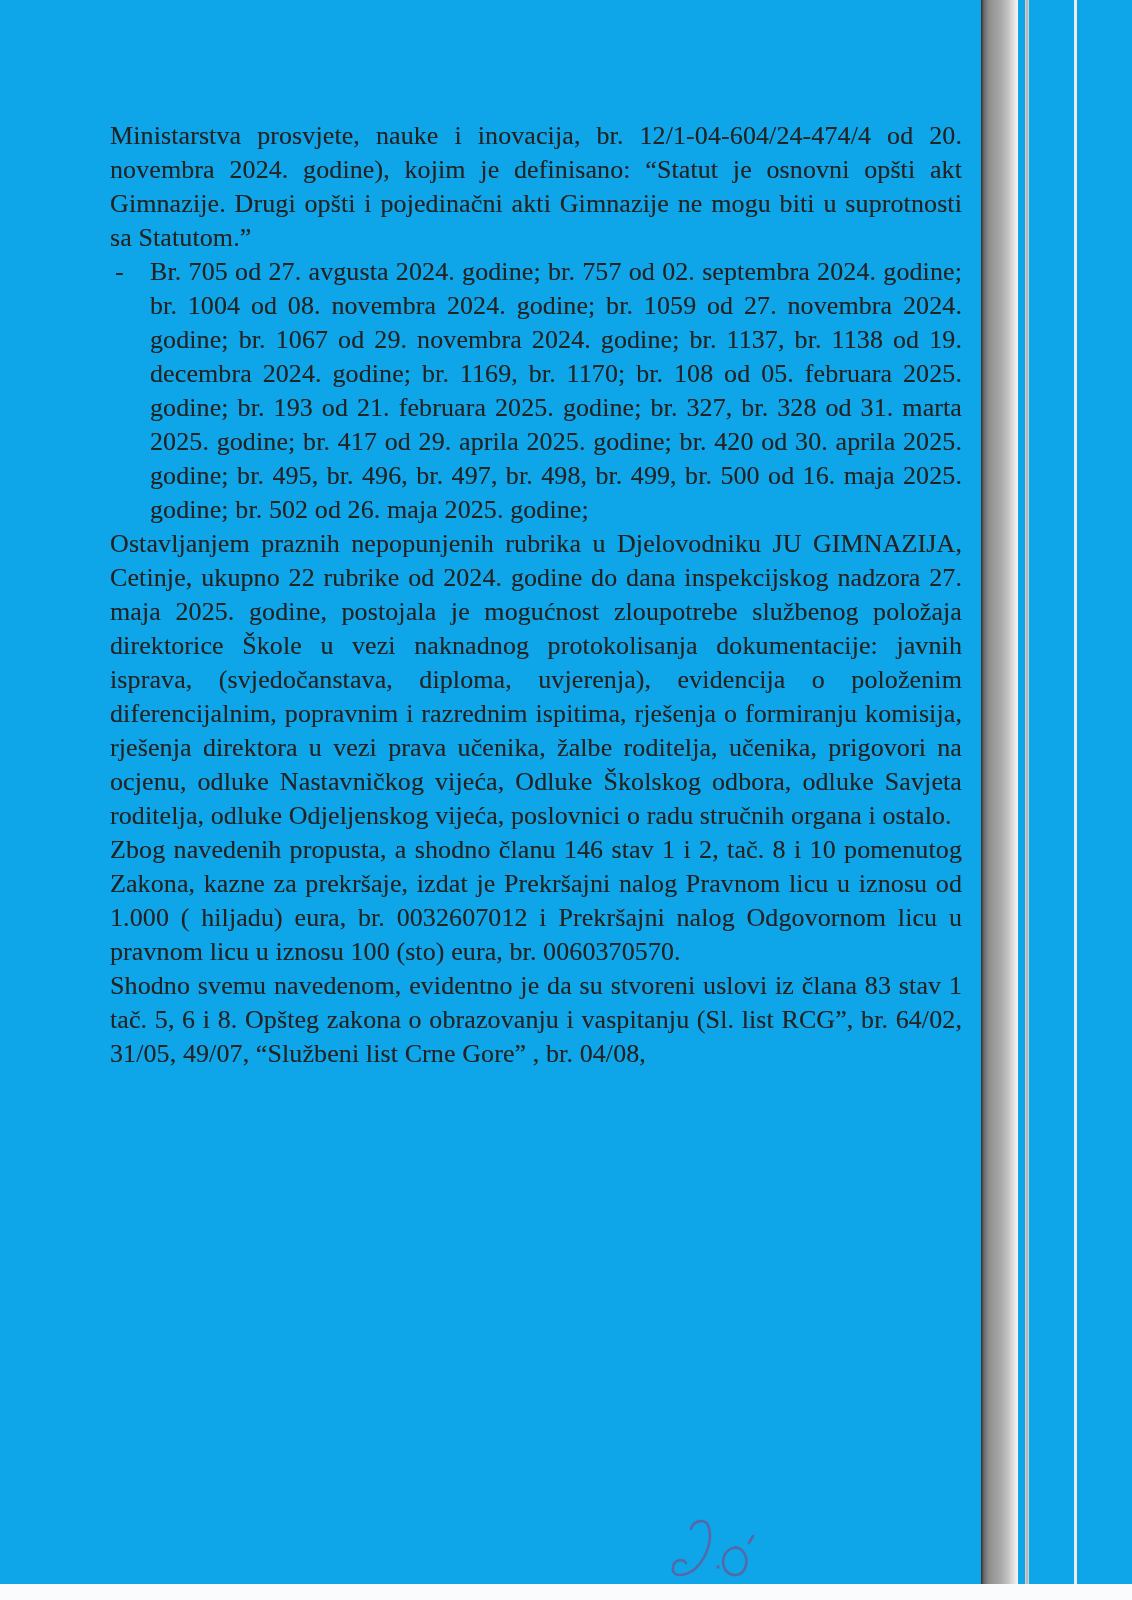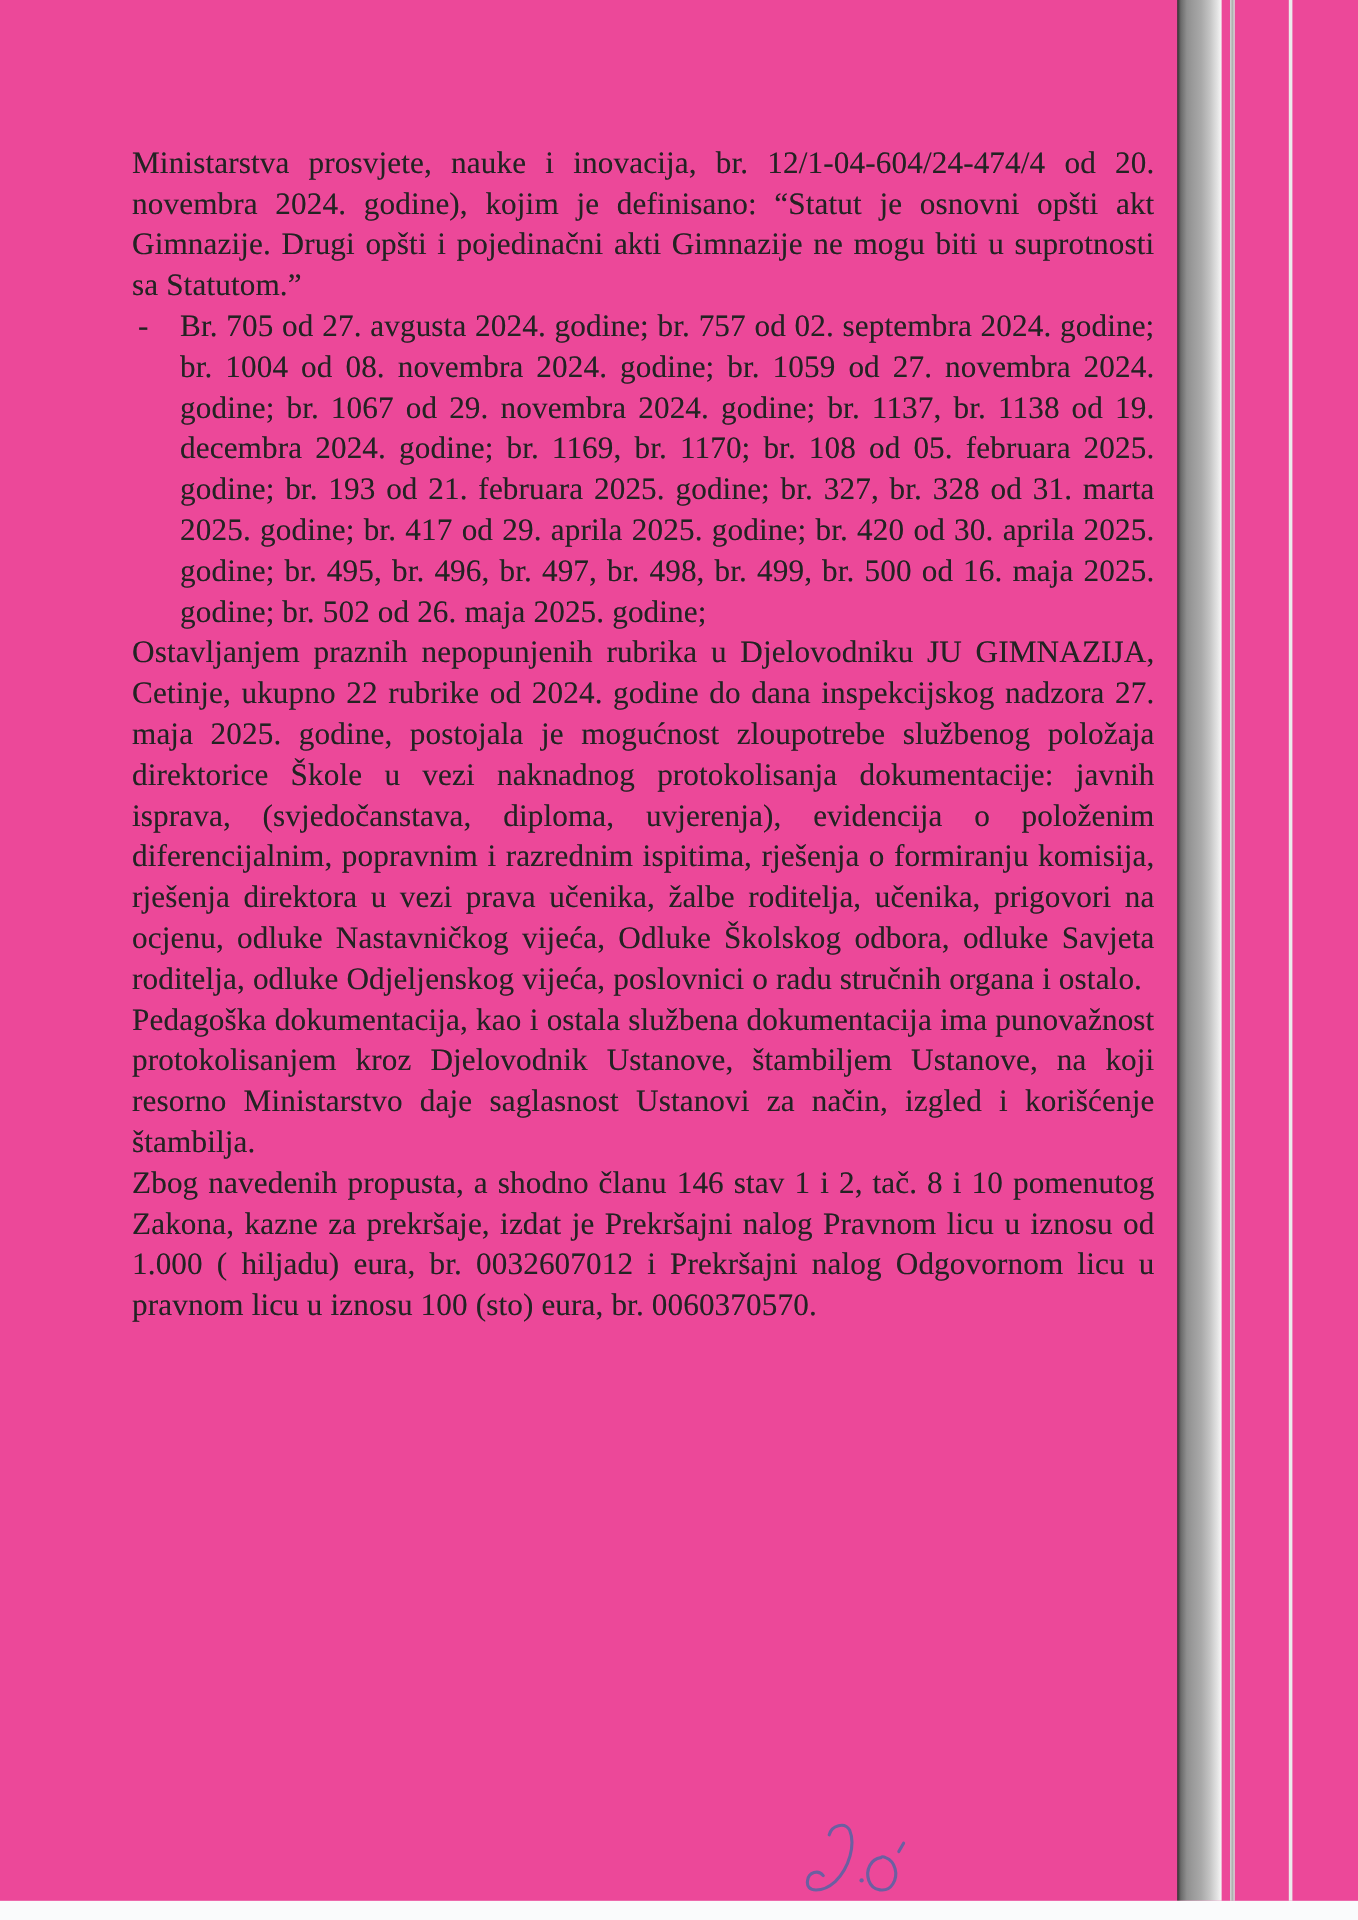--- a/index.html
+++ b/index.html
@@ -5,21 +5,21 @@
   html, body { margin: 0; padding: 0; }
   body {
     width: 1132px; height: 1600px;
     position: relative;
     background: #ffffff;
     overflow: hidden;
     font-family: "Liberation Serif", "DejaVu Serif", serif;
   }
   .page {
     position: absolute; inset: 0;
-    background: #ec4899;
+    background: #0ea5e9;
   }
   .content {
     position: absolute;
     left: 110px; top: 119px;
     width: 852px;
     color: #232323;
     font-size: 26px;
     line-height: 34px;
     letter-spacing: 0.1px;
     text-align: justify;
@@ -82,24 +82,24 @@
     <p>Ministarstva prosvjete, nauke i inovacija, br. 12/1-04-604/24-474/4 od 20. novembra 2024. godine), kojim je definisano: “Statut je osnovni opšti akt Gimnazije. Drugi opšti i pojedinačni akti Gimnazije ne mogu biti u suprotnosti sa Statutom.”</p>
 
 
     <div class="list-item">
       <span class="marker">-</span>
       <p>Br. 705 od 27. avgusta 2024. godine; br. 757 od 02. septembra 2024. godine; br. 1004 od 08. novembra 2024. godine; br. 1059 od 27. novembra 2024. godine; br. 1067 od 29. novembra 2024. godine; br. 1137, br. 1138 od 19. decembra 2024. godine; br. 1169, br. 1170; br. 108 od 05. februara 2025. godine; br. 193 od 21. februara 2025. godine; br. 327, br. 328 od 31. marta 2025. godine; br. 417 od 29. aprila 2025. godine; br. 420 od 30. aprila 2025. godine; br. 495, br. 496, br. 497, br. 498, br. 499, br. 500  od 16. maja 2025. godine; br. 502 od 26. maja 2025. godine;</p>
     </div>
 
     <p>Ostavljanjem praznih nepopunjenih rubrika u Djelovodniku JU GIMNAZIJA, Cetinje, ukupno 22 rubrike od 2024. godine do dana inspekcijskog nadzora 27. maja 2025. godine, postojala je mogućnost zloupotrebe službenog položaja direktorice Škole u vezi naknadnog protokolisanja dokumentacije: javnih isprava, (svjedočanstava, diploma, uvjerenja), evidencija o položenim diferencijalnim, popravnim i razrednim ispitima, rješenja o formiranju komisija, rješenja direktora u vezi prava učenika, žalbe roditelja, učenika, prigovori na ocjenu, odluke Nastavničkog vijeća, Odluke Školskog odbora, odluke Savjeta roditelja, odluke Odjeljenskog vijeća, poslovnici o radu stručnih organa i ostalo.</p>
 
-    <p>Pedagoška dokumentacija, kao i ostala službena dokumentacija  ima punovažnost  protokolisanjem kroz Djelovodnik Ustanove, štambiljem Ustanove, na koji resorno Ministarstvo daje saglasnost Ustanovi za način, izgled i korišćenje štambilja.</p>
 
     <p class="gap-top-24">Zbog navedenih propusta, a shodno članu 146 stav 1 i 2, tač. 8 i 10 pomenutog Zakona, kazne za prekršaje, izdat je Prekršajni nalog Pravnom licu u iznosu od 1.000 ( hiljadu) eura, br. 0032607012 i Prekršajni nalog Odgovornom licu u pravnom licu u iznosu 100 (sto) eura, br. 0060370570.</p>
 
+    <p class="gap-top-48">Shodno svemu navedenom, evidentno je da su stvoreni uslovi iz člana 83 stav 1 tač.  5, 6 i 8. Opšteg zakona o obrazovanju i vaspitanju (Sl. list RCG”, br. 64/02, 31/05, 49/07, “Službeni list Crne Gore” , br. 04/08,</p>
 
   </div>
 
   <div class="spine-shadow"></div>
   <div class="edge-line"></div>
   <div class="edge-line-faint"></div>
   <div class="bottom-strip"></div>
 
   <svg class="handwriting" viewBox="0 0 110 72">
     <g stroke="#5f62a2" stroke-width="2.6" fill="none" stroke-linecap="round" stroke-linejoin="round" opacity="0.9">

